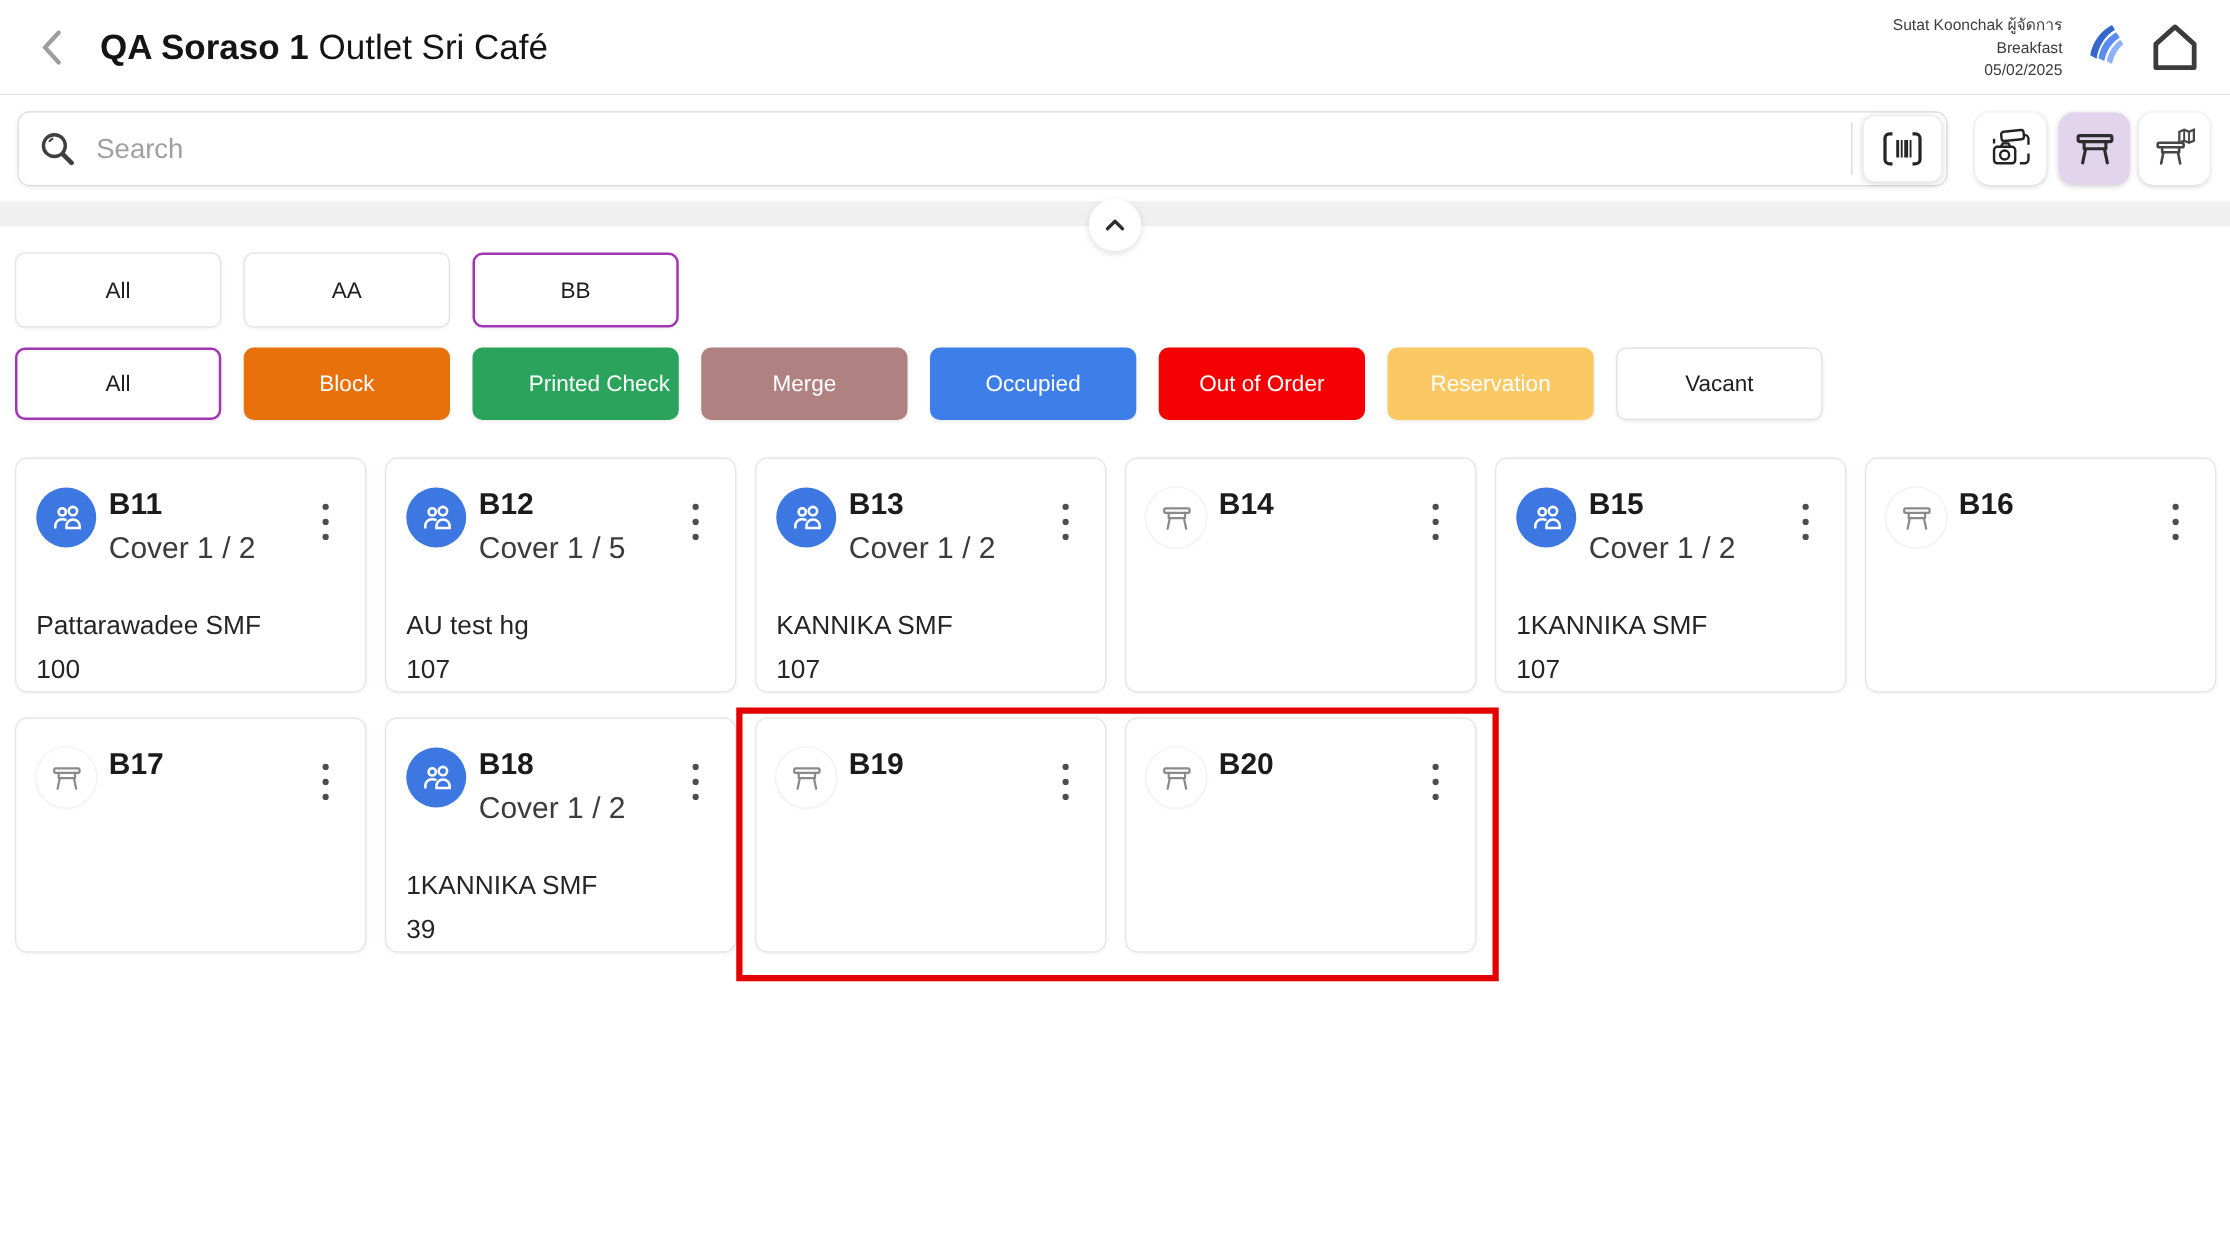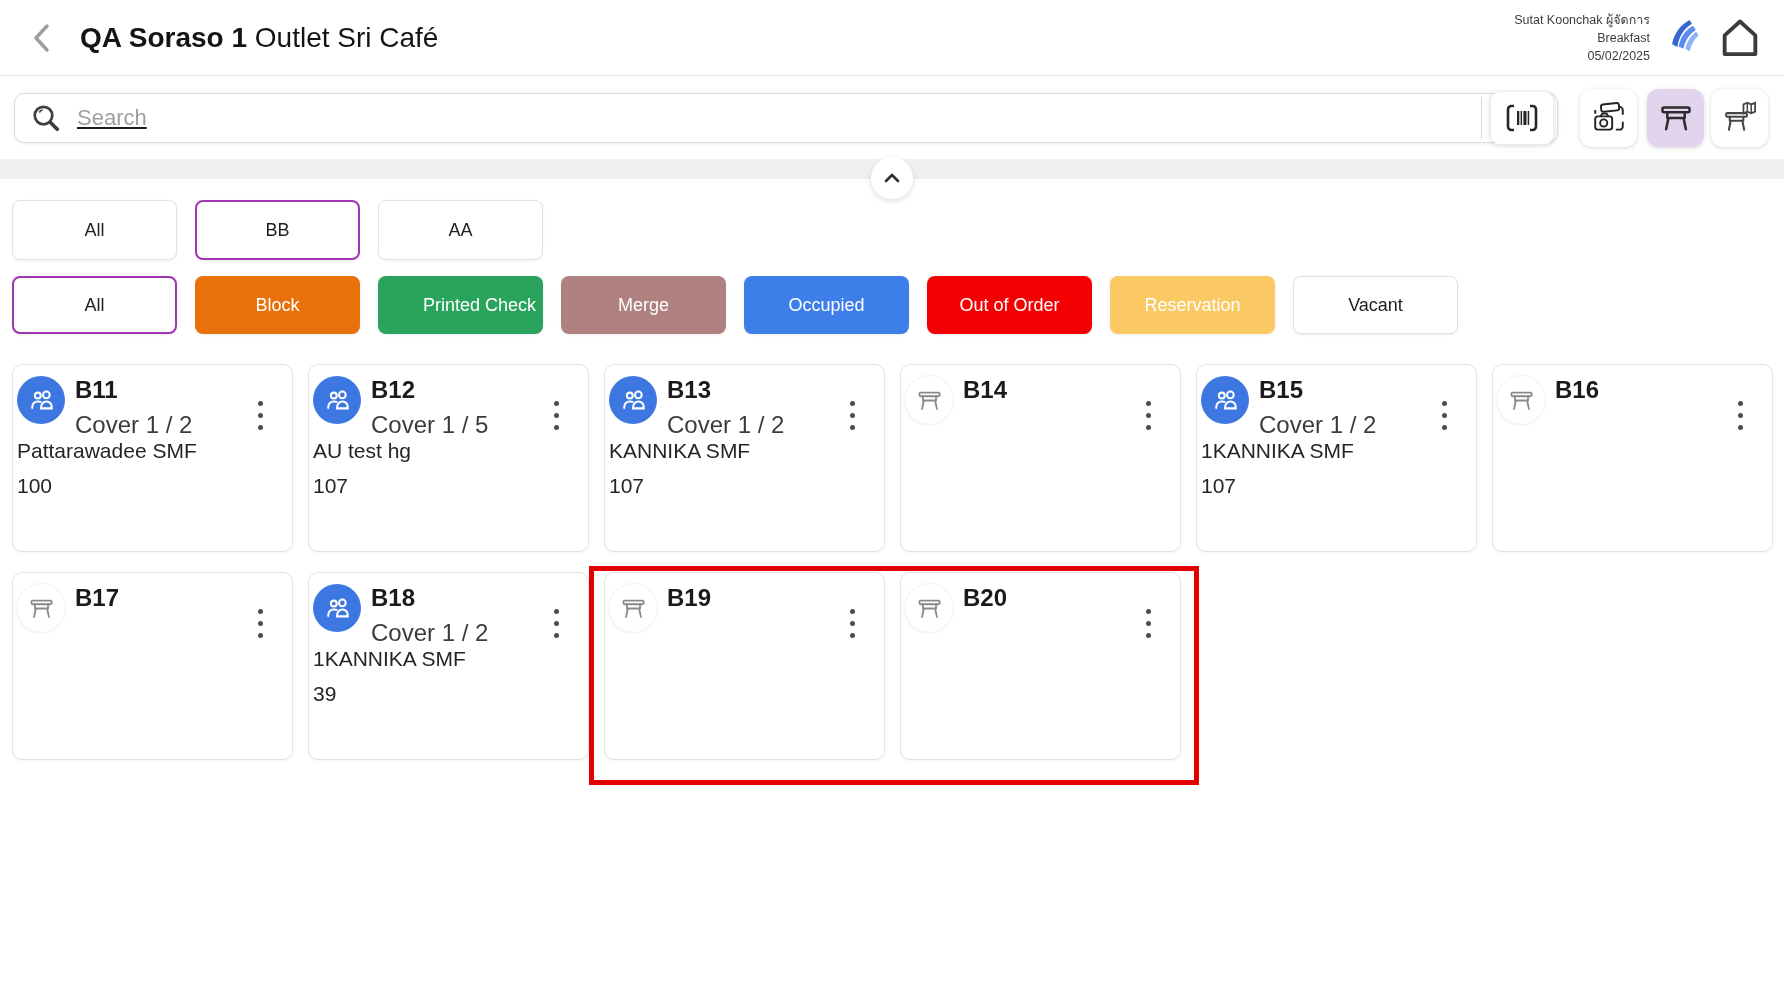--- a/index.html
+++ b/index.html
@@ -14,24 +14,23 @@
   .page-title { font-size:28px; color:#141414; white-space:nowrap; }
   .page-title .bold { font-weight:700; }
   .hdr-right { margin-left:auto; display:flex; align-items:center; }
   .user-block { text-align:right; font-size:12.5px; line-height:18px; color:#3d3d3d; margin-right:16px; }
   .logo { width:34px; height:42px; margin-right:16px; }
   .home-btn { width:48px; height:48px; display:flex; align-items:center; justify-content:center; cursor:pointer; }
 
   
   .search-row { display:flex; align-items:center; padding:13px 16px 0 14px; }
   .search-box {
-    width:1544px; height:50px; border:1px solid #dcdcdc; border-radius:10px;
+    width:1544px; height:60px; border:1px solid #dcdcdc; border-radius:10px;
     display:flex; align-items:center; padding:0 3px 0 16px; background:#fff;
     box-shadow:0 1px 4px rgba(0,0,0,.07);
-    text-decoration:underline;
   }
   .search-box input {
     flex:1; border:none; outline:none; font-size:22px; color:#333;
     font-family:"Liberation Sans",sans-serif; margin-left:14px; background:transparent;
   }
   .search-box input::placeholder { color:#a0a0a0; }
   .vdiv { width:1px; height:42px; background:#d6d6d6; flex:none; }
   .barcode-btn {
     width:64px; height:54px; margin-left:8px; border:1px solid #ececec; border-radius:10px;
     background:#fff; box-shadow:0 1px 5px rgba(0,0,0,.14);
@@ -76,32 +75,32 @@
   .sf.f-merge  { background:#b08181; }
   .sf.f-occ    { background:#3d7ee8; }
   .sf.f-ooo    { background:#f50002; }
   .sf.f-res    { background:#fbc963;text-align:center; }
   .sf.f-vac    { background:#fff; border:1px solid #e0e0e0; color:#1e1e1e; }
 
   
   .grid { margin-top:30px; padding-left:12px; display:flex; flex-wrap:wrap; gap:20px 15px; width:1778px; }
   .card {
     width:281px; height:188px; background:#fff; border:1px solid #e4e4e4; border-radius:10px;
-    padding:4px; position:relative; box-shadow:0 1px 3px rgba(0,0,0,.05); cursor:pointer;
+    padding:16px; position:relative; box-shadow:0 1px 3px rgba(0,0,0,.05); cursor:pointer;
   }
   .card-head { display:flex; margin-top:7px; }
   .avatar { width:48px; height:48px; border-radius:50%; flex:none; display:flex; align-items:center; justify-content:center; }
   .avatar.blue { background:#3d78e2; }
   .avatar.vac  { background:#fff; box-shadow:0 0 0 1px #f1f1f1, 0 1px 3px rgba(0,0,0,.07); }
   .tcol { margin-left:10px; }
   .tname { font-size:24px; font-weight:700; color:#1b1b1b; line-height:26px; margin-top:1px; }
   .cover { font-size:24px; color:#3c3c3c; margin-top:8px; }
   .dots { position:absolute; right:26px; top:33px; display:flex; flex-direction:column; gap:7px; cursor:pointer; padding:3px; }
   .dots span { width:5px; height:5px; border-radius:50%; background:#4d4d4d; }
-  .guest { font-size:21px; color:#252525; white-space:nowrap; }
+  .guest { font-size:21px; color:#252525; margin-top:36px; white-space:nowrap; }
   .gnum  { font-size:21px; color:#252525; margin-top:11px; }
 
   
   .hl-rect {
     position:absolute; left:589px; top:566px; width:610px; height:219px;
     border:5px solid #e40000; pointer-events:none; z-index:5;
   }
   svg { display:block; }
 </style>
 </head>
@@ -205,22 +204,22 @@
     <span>
       <svg width="18" height="12" viewBox="0 0 18 12">
           <polyline points="3,9 9,3 15,9" fill="none" stroke="#2e2e2e" stroke-width="2.6" stroke-linecap="round" stroke-linejoin="round"></polyline>
         </svg>
     </span>
   </div>
 </div>
 
 <div class="zone-tabs">
   <div class="ztab">All</div>
+  <div class="ztab">AA</div>
   <div class="ztab sel">BB</div>
-  <div class="ztab">AA</div>
 </div>
 
 <div class="filters">
   <div class="sf f-all">All</div>
   <div class="sf f-block">Block</div>
   <div class="sf f-print">Printed Check</div>
   <div class="sf f-merge">Merge</div>
   <div class="sf f-occ">Occupied</div>
   <div class="sf f-ooo">Out of Order</div>
   <div class="sf f-res">Reservation</div>

